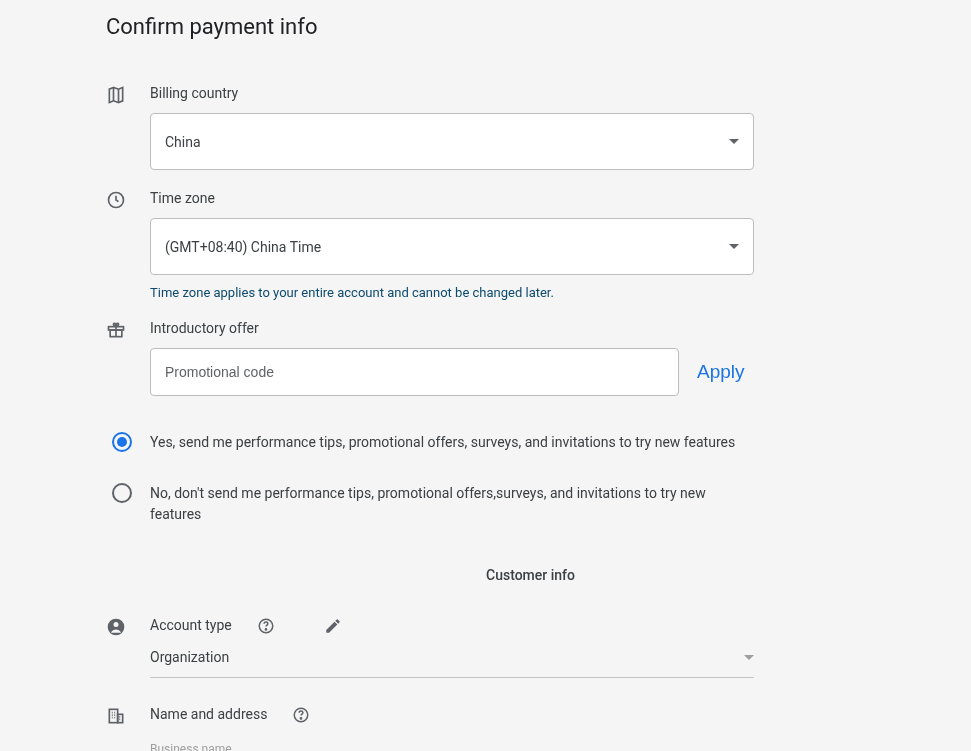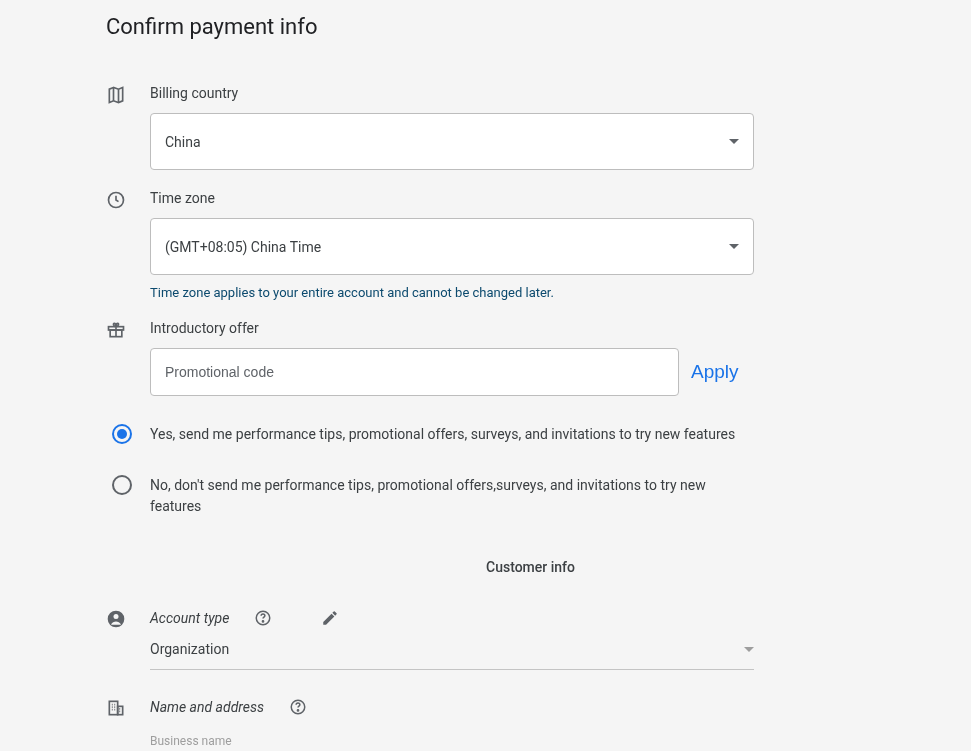--- a/index.html
+++ b/index.html
@@ -68,21 +68,21 @@
       border-top: 5px solid #5f6368;
     }
     .helper {
       font-size: 13px;
       color: #0c4a6e;
       margin-top: 10px;
     }
     .promo-row {
       display: flex;
       align-items: center;
-      gap: 12px;
+      gap: 18px;
     }
     .promo-input {
       width: 529px;
       height: 48px;
       border: 1px solid #bdbdbd;
       border-radius: 4px;
       background: #fff;
       padding: 0 14px;
       font-size: 14px;
       color: #3c4043;
@@ -92,21 +92,21 @@
     .apply-btn {
       background: none;
       border: none;
       color: #1a73e8;
       font-size: 19px;
       font-weight: 500;
       cursor: pointer;
       padding: 0;
     }
     .radio-group {
-      margin: 28px 0 0 6px;
+      margin: 36px 0 0 6px;
     }
     .radio-row {
       display: flex;
       align-items: flex-start;
       gap: 18px;
       margin-bottom: 30px;
       cursor: pointer;
     }
     .radio-circle {
       width: 20px;
@@ -137,24 +137,22 @@
     }
     h2 {
       font-size: 14px;
       font-weight: 500;
       color: #3c4043;
       margin: 42px 16px 34px 0;
       text-align: center;
     }
     .label-with-icons {
       display: flex;
-      align-items: center;
       gap: 25px;
       margin-bottom: 14px;
-      font-style: italic;
     }
     .label-with-icons .label {
       margin-bottom: 0;
     }
     .help-icon, .pencil-icon {
       color: #5f6368;
       cursor: pointer;
     }
     .underline-select {
       width: 604px;
@@ -210,21 +208,21 @@
   <div class="row">
     <div class="icon-col">
       <svg class="icon" viewBox="0 0 24 24" fill="none" stroke="currentColor" stroke-width="2">
         <circle cx="12" cy="12" r="9"></circle>
         <path d="M12 7v5l3 2"></path>
       </svg>
     </div>
     <div class="content-col">
       <div class="label">Time zone</div>
       <div class="select">
-        <span>(GMT+08:05) China Time</span>
+        <span>(GMT+08:40) China Time</span>
         <span class="caret"></span>
       </div>
       <div class="helper">Time zone applies to your entire account and cannot be changed later.</div>
     </div>
   </div>
 
   <div class="row">
     <div class="icon-col">
       <svg class="icon" viewBox="0 0 24 24" fill="none" stroke="currentColor" stroke-width="2">
         <rect x="3" y="8" width="18" height="4"></rect>

